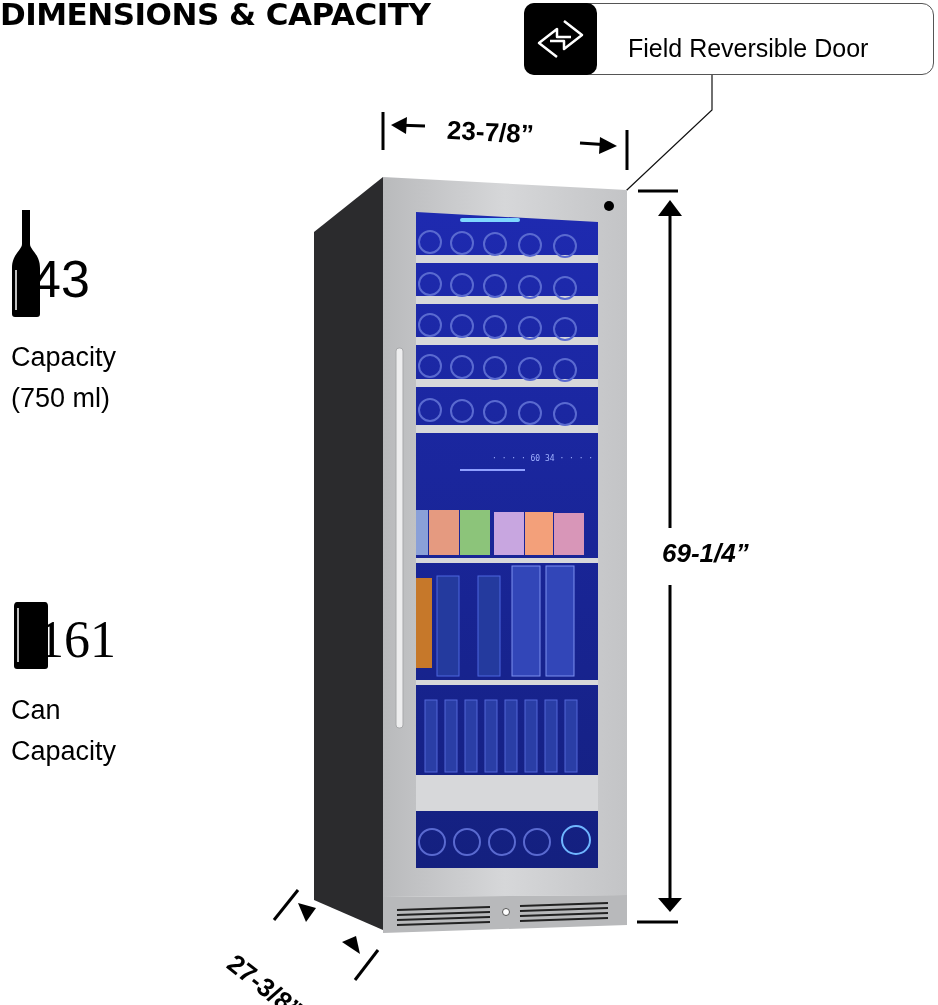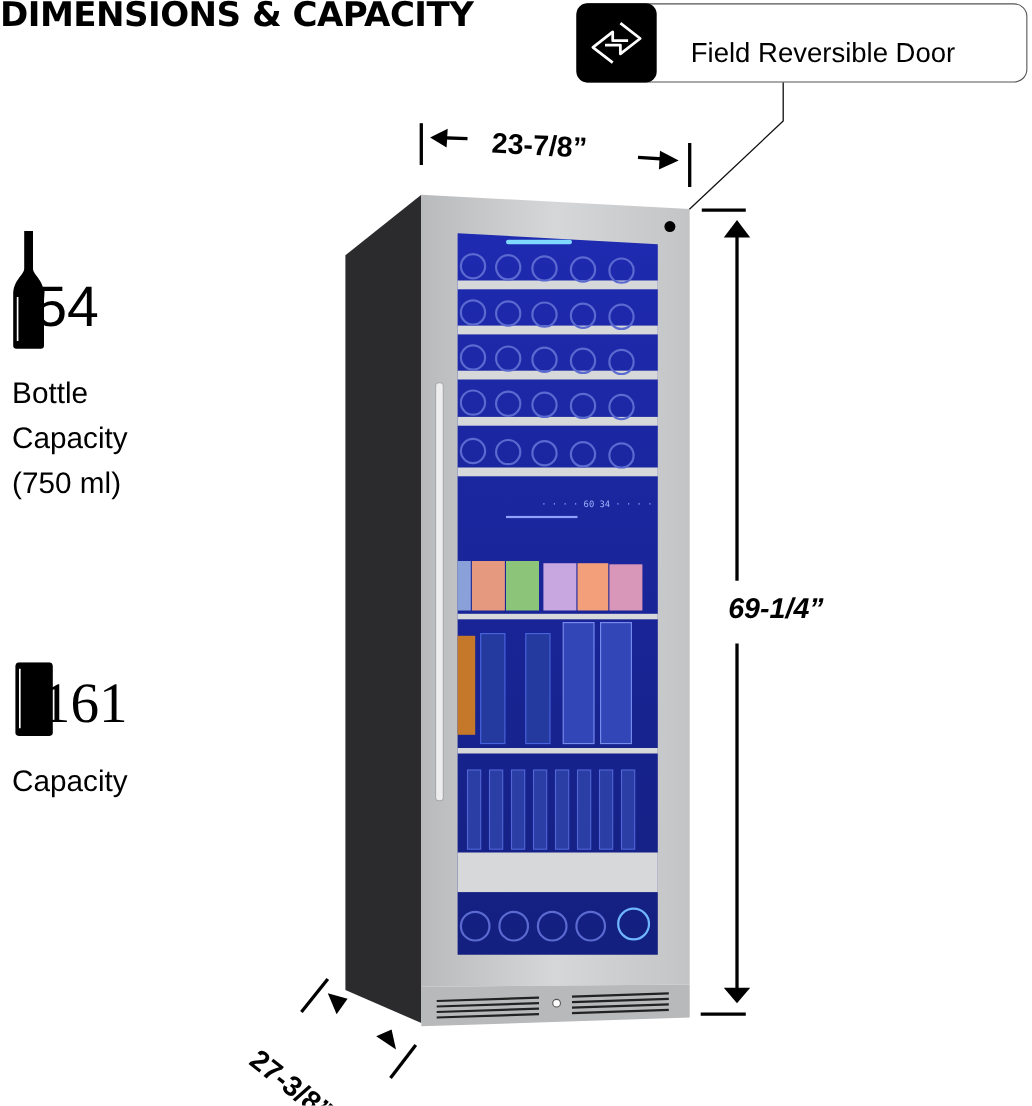--- a/index.html
+++ b/index.html
@@ -31,35 +31,35 @@
 <svg class="abs" style="left:0;top:0;" width="938" height="1005">
   <polyline points="712,75 712,110 612,204" fill="none" stroke="#111" stroke-width="1.2"></polyline>
 </svg>
 
 <div class="abs" style="left:10px;top:210px;">
   <svg width="32" height="108" viewBox="0 0 32 108">
     <path d="M12 0 H20 V34 C20 40 30 44 30 58 V104 C30 106 29 107 27 107 H5 C3 107 2 106 2 104 V58 C2 44 12 40 12 34 Z" fill="#000"></path>
     <path d="M6 60 V100" stroke="#fff" stroke-width="1.5"></path>
   </svg>
 </div>
-<div class="abs stat-num" style="left:32px;top:253px;">54</div>
+<div class="abs stat-num" style="left:32px;top:253px;">43</div>
 <div class="abs stat-label" style="left:11px;top:337px;">
-  <div>Bottle</div>
   <div>Capacity</div>
   <div>(750 ml)</div>
 </div>
 
 <div class="abs" style="left:13px;top:602px;">
   <svg width="36" height="68" viewBox="0 0 36 68">
     <path d="M4 0 H32 C34 0 35 2 35 4 V64 C35 66 34 67 32 67 H4 C2 67 1 66 1 64 V4 C1 2 2 0 4 0 Z" fill="#000"></path>
     <path d="M5 6 V60" stroke="#fff" stroke-width="1.5"></path>
   </svg>
 </div>
 <div class="abs stat-num" style="left:38px;top:614px;font-family:Liberation Serif, serif;">161</div>
 <div class="abs stat-label" style="left:11px;top:690px;">
+  <div>Can</div>
   <div>Capacity</div>
 </div>
 
 <svg class="abs" style="left:0;top:0;" width="938" height="1005">
   <defs>
     <linearGradient id="steel" x1="0" y1="0" x2="1" y2="0">
       <stop offset="0" stop-color="#b9babc"></stop>
       <stop offset="0.5" stop-color="#d6d7d9"></stop>
       <stop offset="1" stop-color="#c3c4c6"></stop>
     </linearGradient>

